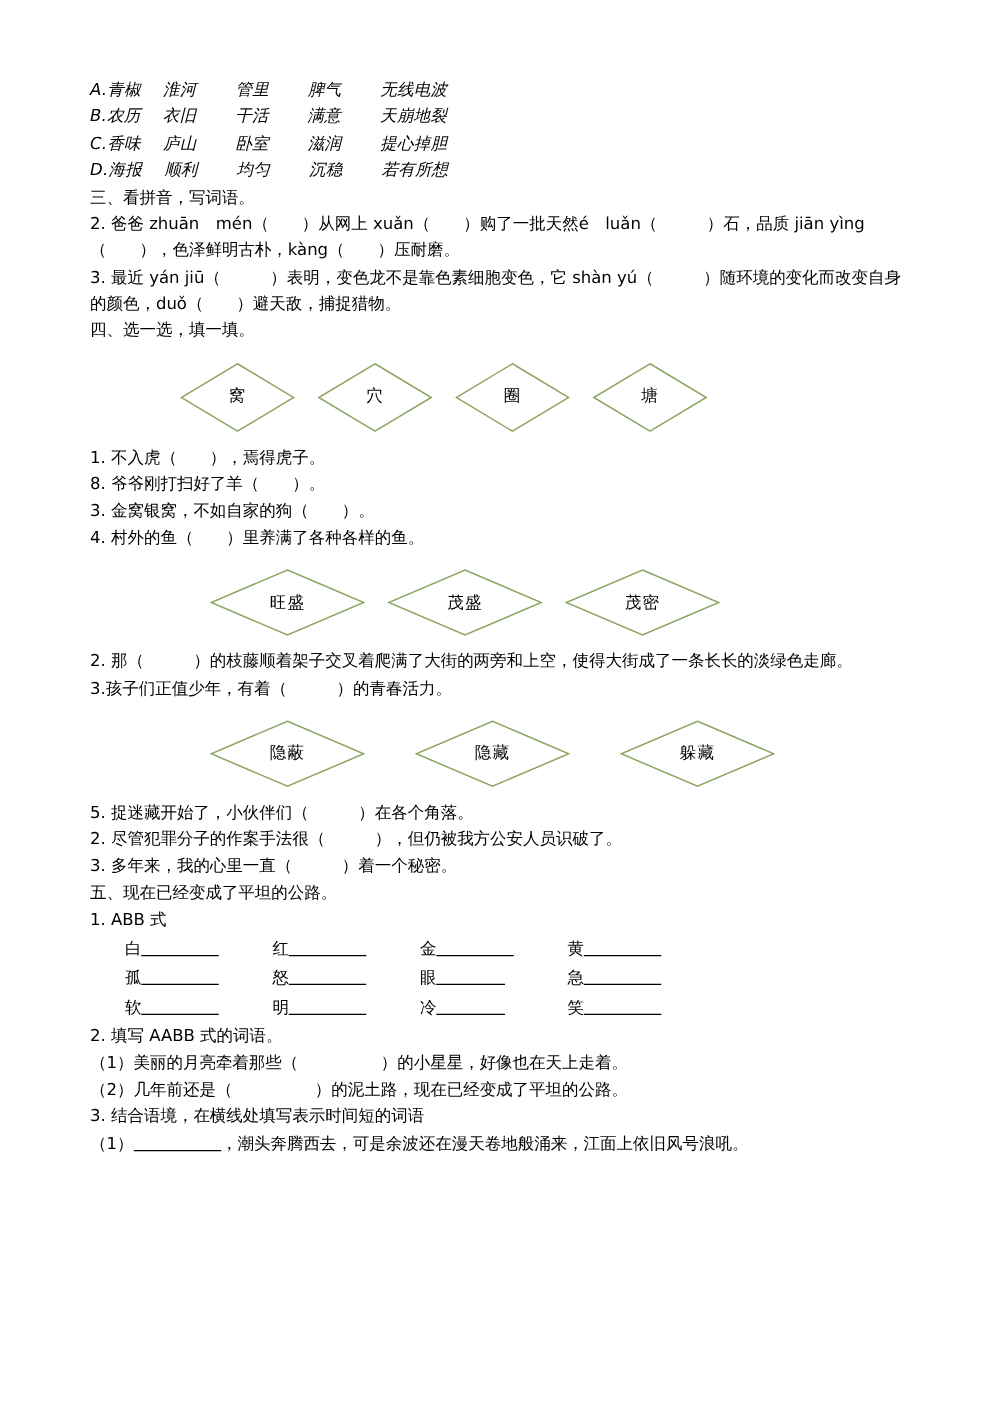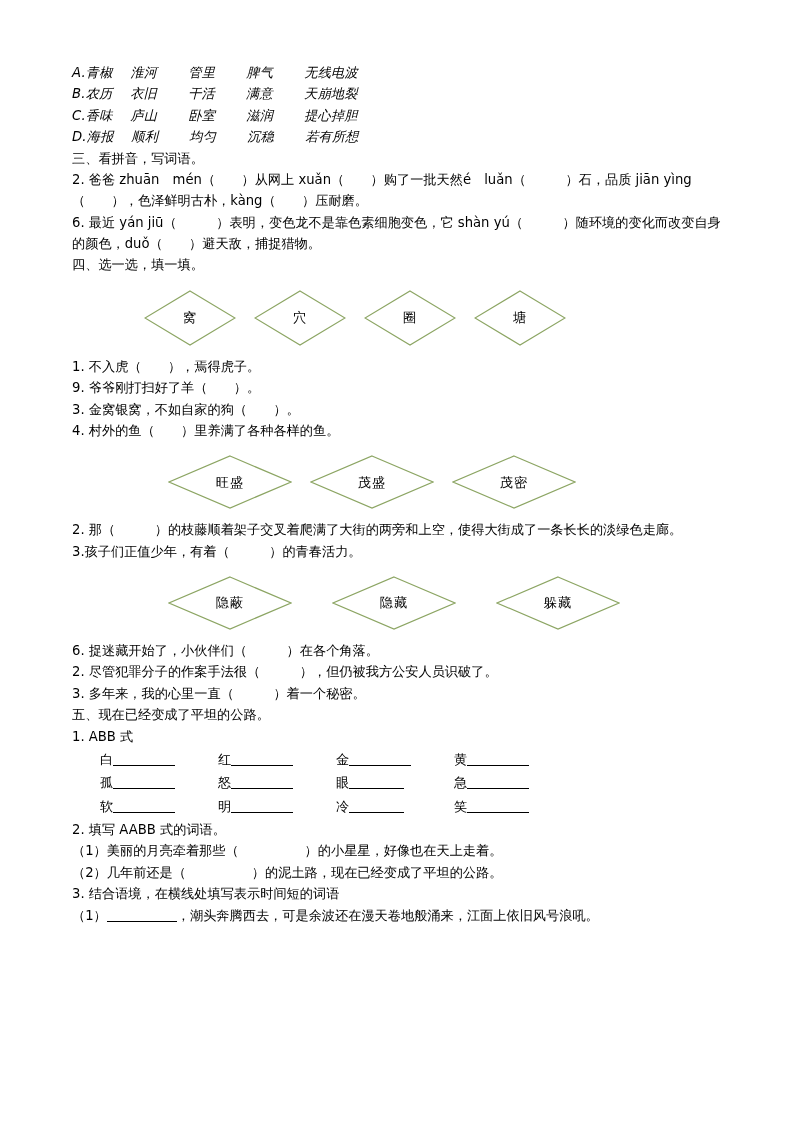--- a/index.html
+++ b/index.html
@@ -110,21 +110,21 @@
 
   <div class="choices">
     <p class="line">A.青椒　 淮河　　 管里　　 脾气　　 无线电波</p>
     <p class="line">B.农历　 衣旧　　 干活　　 满意　　 天崩地裂</p>
     <p class="line">C.香味　 庐山　　 卧室　　 滋润　　 提心掉胆</p>
     <p class="line">D.海报　 顺利　　 均匀　　 沉稳　　 若有所想</p>
   </div>
 
   <p class="para sec-head">三、看拼音，写词语。</p>
   <p class="para">2. 爸爸 zhuān　mén（　　）从网上 xuǎn（　　）购了一批天然é　luǎn（　　　）石，品质 jiān yìng（　　），色泽鲜明古朴，kàng（　　）压耐磨。</p>
-  <p class="para">6. 最近 yán jiū（　　　）表明，变色龙不是靠色素细胞变色，它 shàn yú（　　　）随环境的变化而改变自身的颜色，duǒ（　　）避天敌，捕捉猎物。</p>
+  <p class="para">3. 最近 yán jiū（　　　）表明，变色龙不是靠色素细胞变色，它 shàn yú（　　　）随环境的变化而改变自身的颜色，duǒ（　　）避天敌，捕捉猎物。</p>
 
   <p class="para sec-head">四、选一选，填一填。</p>
 
   <div class="diamond-row">
     <div class="diamond">
       <span class="shape">
         <svg viewBox="0 0 92 56" preserveAspectRatio="none">
             <polygon points="46,1 91,28 46,55 1,28" fill="none" stroke="#8ca563" stroke-width="1.2"></polygon>
           </svg>
       </span>
@@ -150,21 +150,21 @@
       <span class="shape">
         <svg viewBox="0 0 92 56" preserveAspectRatio="none">
             <polygon points="46,1 91,28 46,55 1,28" fill="none" stroke="#8ca563" stroke-width="1.2"></polygon>
           </svg>
       </span>
       <span class="word">塘</span>
     </div>
   </div>
 
   <p class="para">1. 不入虎（　　），焉得虎子。</p>
-  <p class="para">9. 爷爷刚打扫好了羊（　　）。</p>
+  <p class="para">8. 爷爷刚打扫好了羊（　　）。</p>
   <p class="para">3. 金窝银窝，不如自家的狗（　　）。</p>
   <p class="para">4. 村外的鱼（　　）里养满了各种各样的鱼。</p>
 
   <div class="diamond-row r2">
     <div class="diamond wide">
       <span class="shape">
         <svg viewBox="0 0 124 54" preserveAspectRatio="none">
             <polygon points="62,1 123,27 62,53 1,27" fill="none" stroke="#8ca563" stroke-width="1.2"></polygon>
           </svg>
       </span>
@@ -211,21 +211,21 @@
     <div class="diamond wide">
       <span class="shape">
         <svg viewBox="0 0 124 54" preserveAspectRatio="none">
             <polygon points="62,1 123,27 62,53 1,27" fill="none" stroke="#8ca563" stroke-width="1.2"></polygon>
           </svg>
       </span>
       <span class="word">躲藏</span>
     </div>
   </div>
 
-  <p class="para">6. 捉迷藏开始了，小伙伴们（　　　）在各个角落。</p>
+  <p class="para">5. 捉迷藏开始了，小伙伴们（　　　）在各个角落。</p>
   <p class="para">2. 尽管犯罪分子的作案手法很（　　　），但仍被我方公安人员识破了。</p>
   <p class="para">3. 多年来，我的心里一直（　　　）着一个秘密。</p>
 
   <p class="para sec-head">五、现在已经变成了平坦的公路。</p>
   <p class="para">1. ABB 式</p>
 
   <div class="abb">
     <div class="abb-row">
       <span class="abb-cell"><span>白</span><span class="ul"></span></span>
       <span class="abb-cell"><span>红</span><span class="ul"></span></span>

